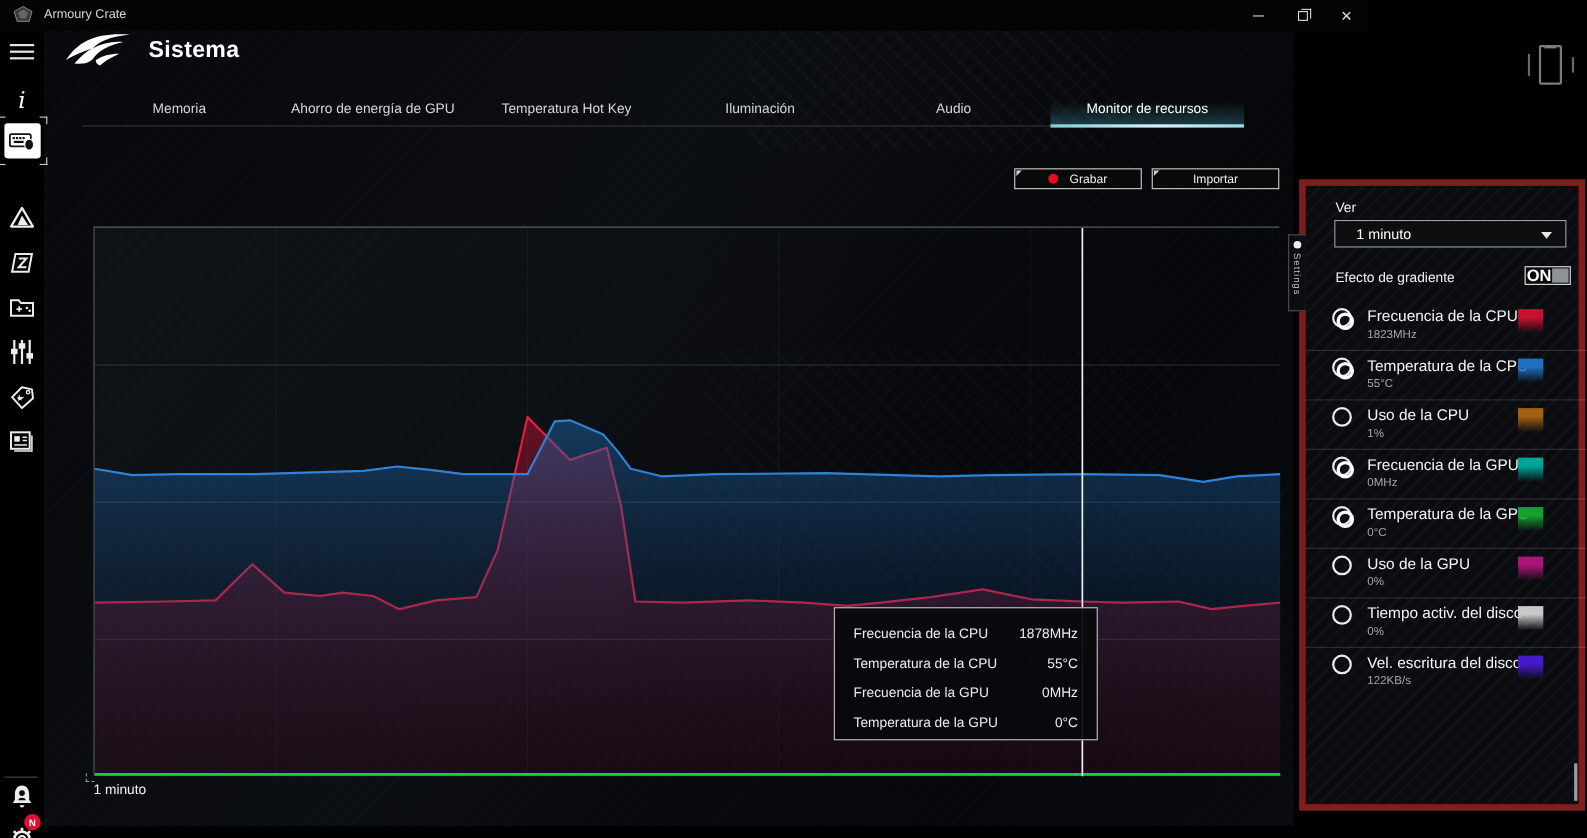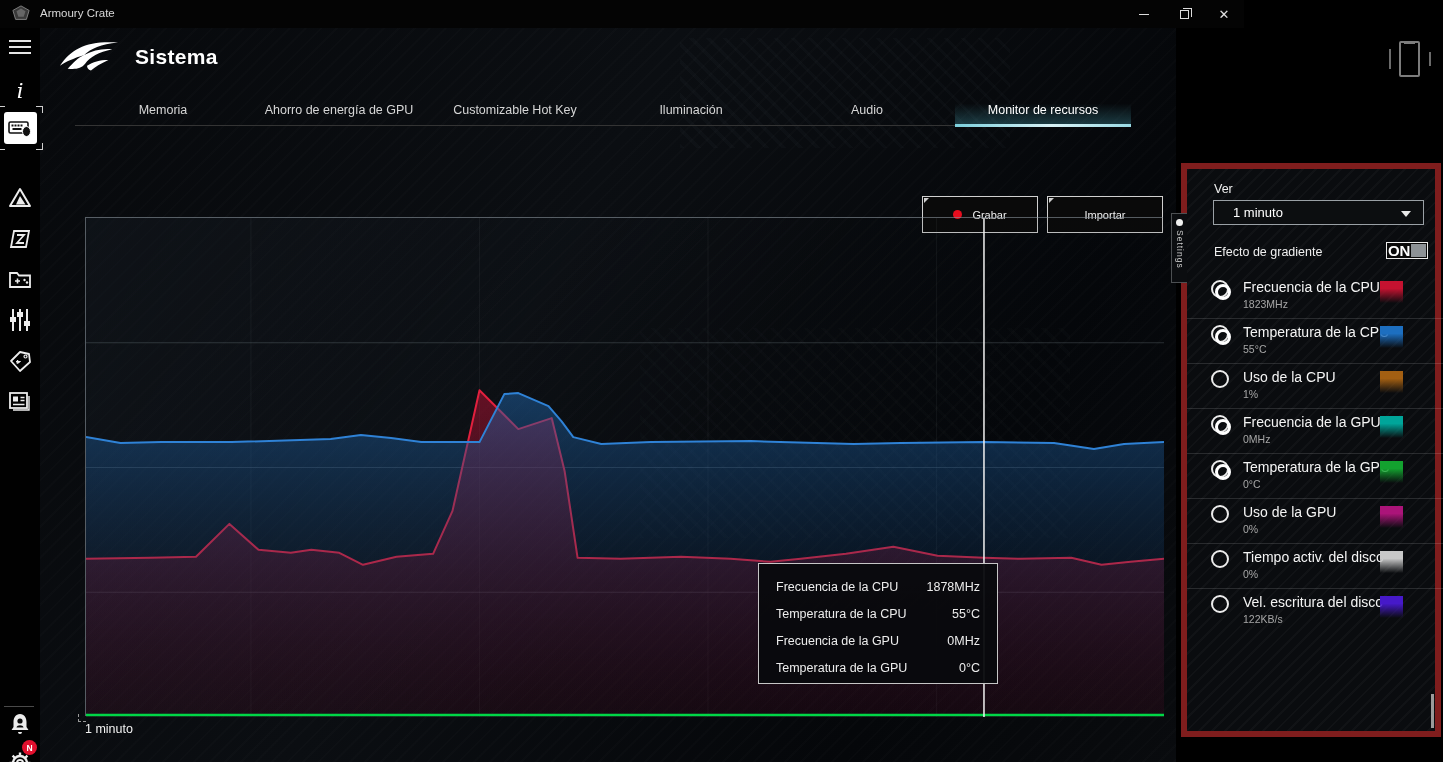--- a/index.html
+++ b/index.html
@@ -28,42 +28,42 @@
   .marq { position:absolute; width:7px; height:7px; }
   .marq.tl { left:-6px; top:-6px; border-left:1.5px solid #cfcfcf; border-top:1.5px solid #cfcfcf; }
   .marq.tr { right:-6px; top:-6px; border-right:1.5px solid #cfcfcf; border-top:1.5px solid #cfcfcf; }
   .marq.bl { left:-6px; bottom:-6px; border-left:1.5px solid #cfcfcf; border-bottom:1.5px solid #cfcfcf; }
   .marq.br { right:-6px; bottom:-6px; border-right:1.5px solid #cfcfcf; border-bottom:1.5px solid #cfcfcf; }
   .side-divider { position:absolute; left:4px; top:678px; width:30px; height:1px; background:#4a4a4a; }
   .badge-n { position:absolute; left:22px; top:712px; width:15px; height:15px; background:#e2102e; border-radius:50%;
              color:#fff; font-size:8.5px; font-weight:bold; display:flex; align-items:center; justify-content:center; z-index:5; }
 
   
-  .main { position:absolute; left:40px; top:28px; width:1136px; height:734px;
+  .main { position:absolute; left:40px; top:17px; width:1136px; height:734px;
           background:linear-gradient(118deg,#07090c 0%,#0b0e12 42%,#05070a 78%,#090b0e 100%); }
   .texture { position:absolute; inset:0; pointer-events:none;
              background:repeating-linear-gradient(135deg, rgba(255,255,255,0.013) 0 2px, transparent 2px 11px); }
   .diag-patch { position:absolute; pointer-events:none;
                 background:repeating-linear-gradient(45deg, rgba(160,190,210,0.05) 0 3px, transparent 3px 12px); opacity:.5; }
 
   .rog-logo { position:absolute; left:18px; top:8px; width:62px; height:42px; }
   .page-title { position:absolute; left:95px; top:17px; font-size:21px; font-weight:bold; color:#fff; letter-spacing:.3px; }
 
   
   .tabs { position:absolute; left:35px; top:66px; width:1056px; height:32px; display:flex; border-bottom:1px solid #343434; }
   .tab { width:176px; height:32px; display:flex; align-items:center; justify-content:center;
          font-size:12.5px; color:#d6d6d6; position:relative; cursor:pointer; }
   .tab.active { color:#fff;
          background:linear-gradient(180deg, rgba(0,0,0,0) 30%, rgba(64,150,165,0.38) 100%); }
   .tab.active::after { content:""; position:absolute; left:0; bottom:-1px; width:100%; height:3px;
          background:linear-gradient(90deg,#7ccfdc,#d8f2f6 55%,#9adbe5); }
 
   
-  .btn { position:absolute; top:136px; width:116px; height:37px; background:#0a0a0a; border:1px solid #d0d0d0;
-         display:flex; align-items:center; justify-content:center; font-size:11px; color:#f0f0f0;margin-top:32px; }
+  .btn { position:absolute; top:136px; width:116px; height:19px; background:#0a0a0a; border:1px solid #d0d0d0;
+         display:flex; align-items:center; justify-content:center; font-size:11px; color:#f0f0f0; }
   .btn::before { content:""; position:absolute; left:1px; top:1px; border-top:5px solid #cfcfcf; border-right:5px solid transparent; }
   .btn-record { left:882px; } .btn-import { left:1007px; }
   .rec-dot { width:9px; height:9px; background:#e80d1e; border-radius:50%; margin-right:10px; }
 
   
   .chart { position:absolute; left:45px; top:189px; width:1078px; height:499px;
            border-top:1px solid rgba(150,160,170,0.55); border-left:1px solid rgba(150,160,170,0.55);
            background:linear-gradient(125deg, rgba(22,28,36,0.45), rgba(8,10,13,0.1) 55%); }
   .chart svg { position:absolute; left:0; top:0; }
   .time-label { position:absolute; left:45px; top:694px; font-size:12.5px; color:#f2f2f2; }
@@ -265,21 +265,21 @@
   <div class="tabs">
   <div class="tab">
         <span class="tab-label">Memoria</span>
       </div>
 
   <div class="tab">
         <span class="tab-label">Ahorro de energía de GPU</span>
       </div>
 
   <div class="tab">
-        <span class="tab-label">Customizable Hot Key</span>
+        <span class="tab-label">Temperatura Hot Key</span>
       </div>
 
   <div class="tab">
         <span class="tab-label">Iluminación</span>
       </div>
 
   <div class="tab">
         <span class="tab-label">Audio</span>
       </div>
 

